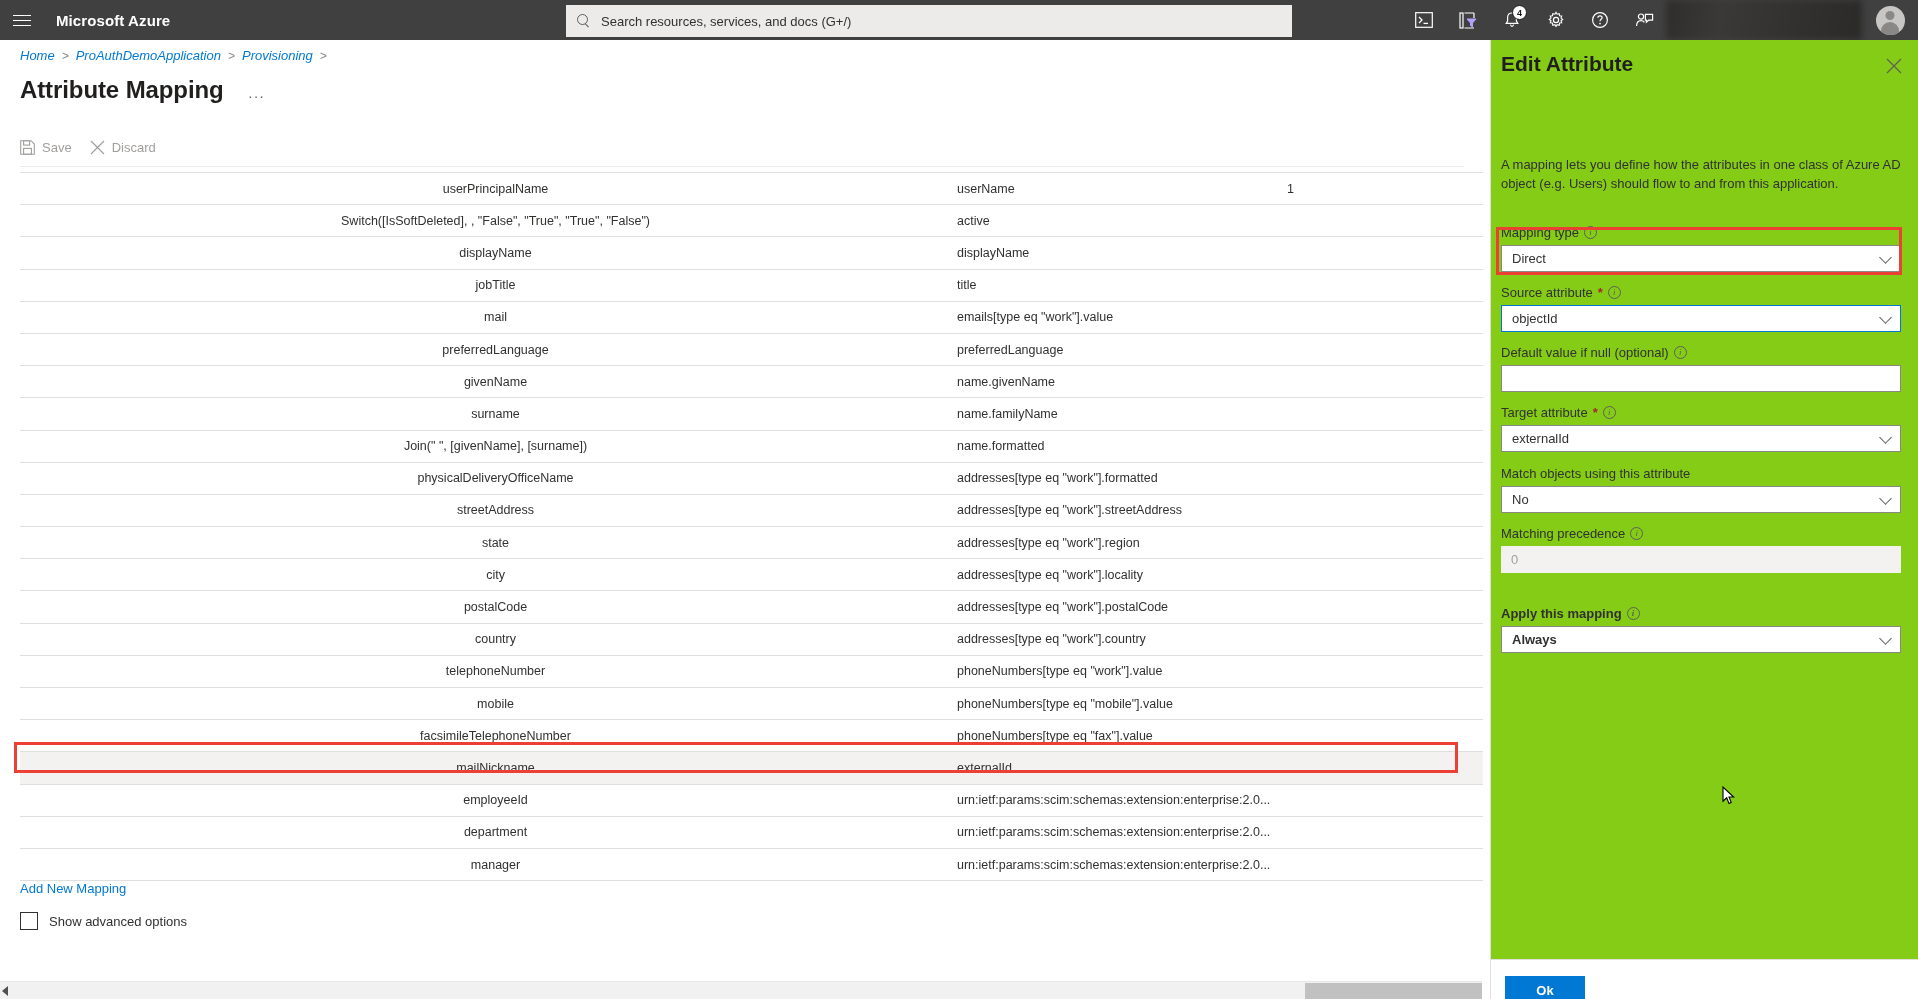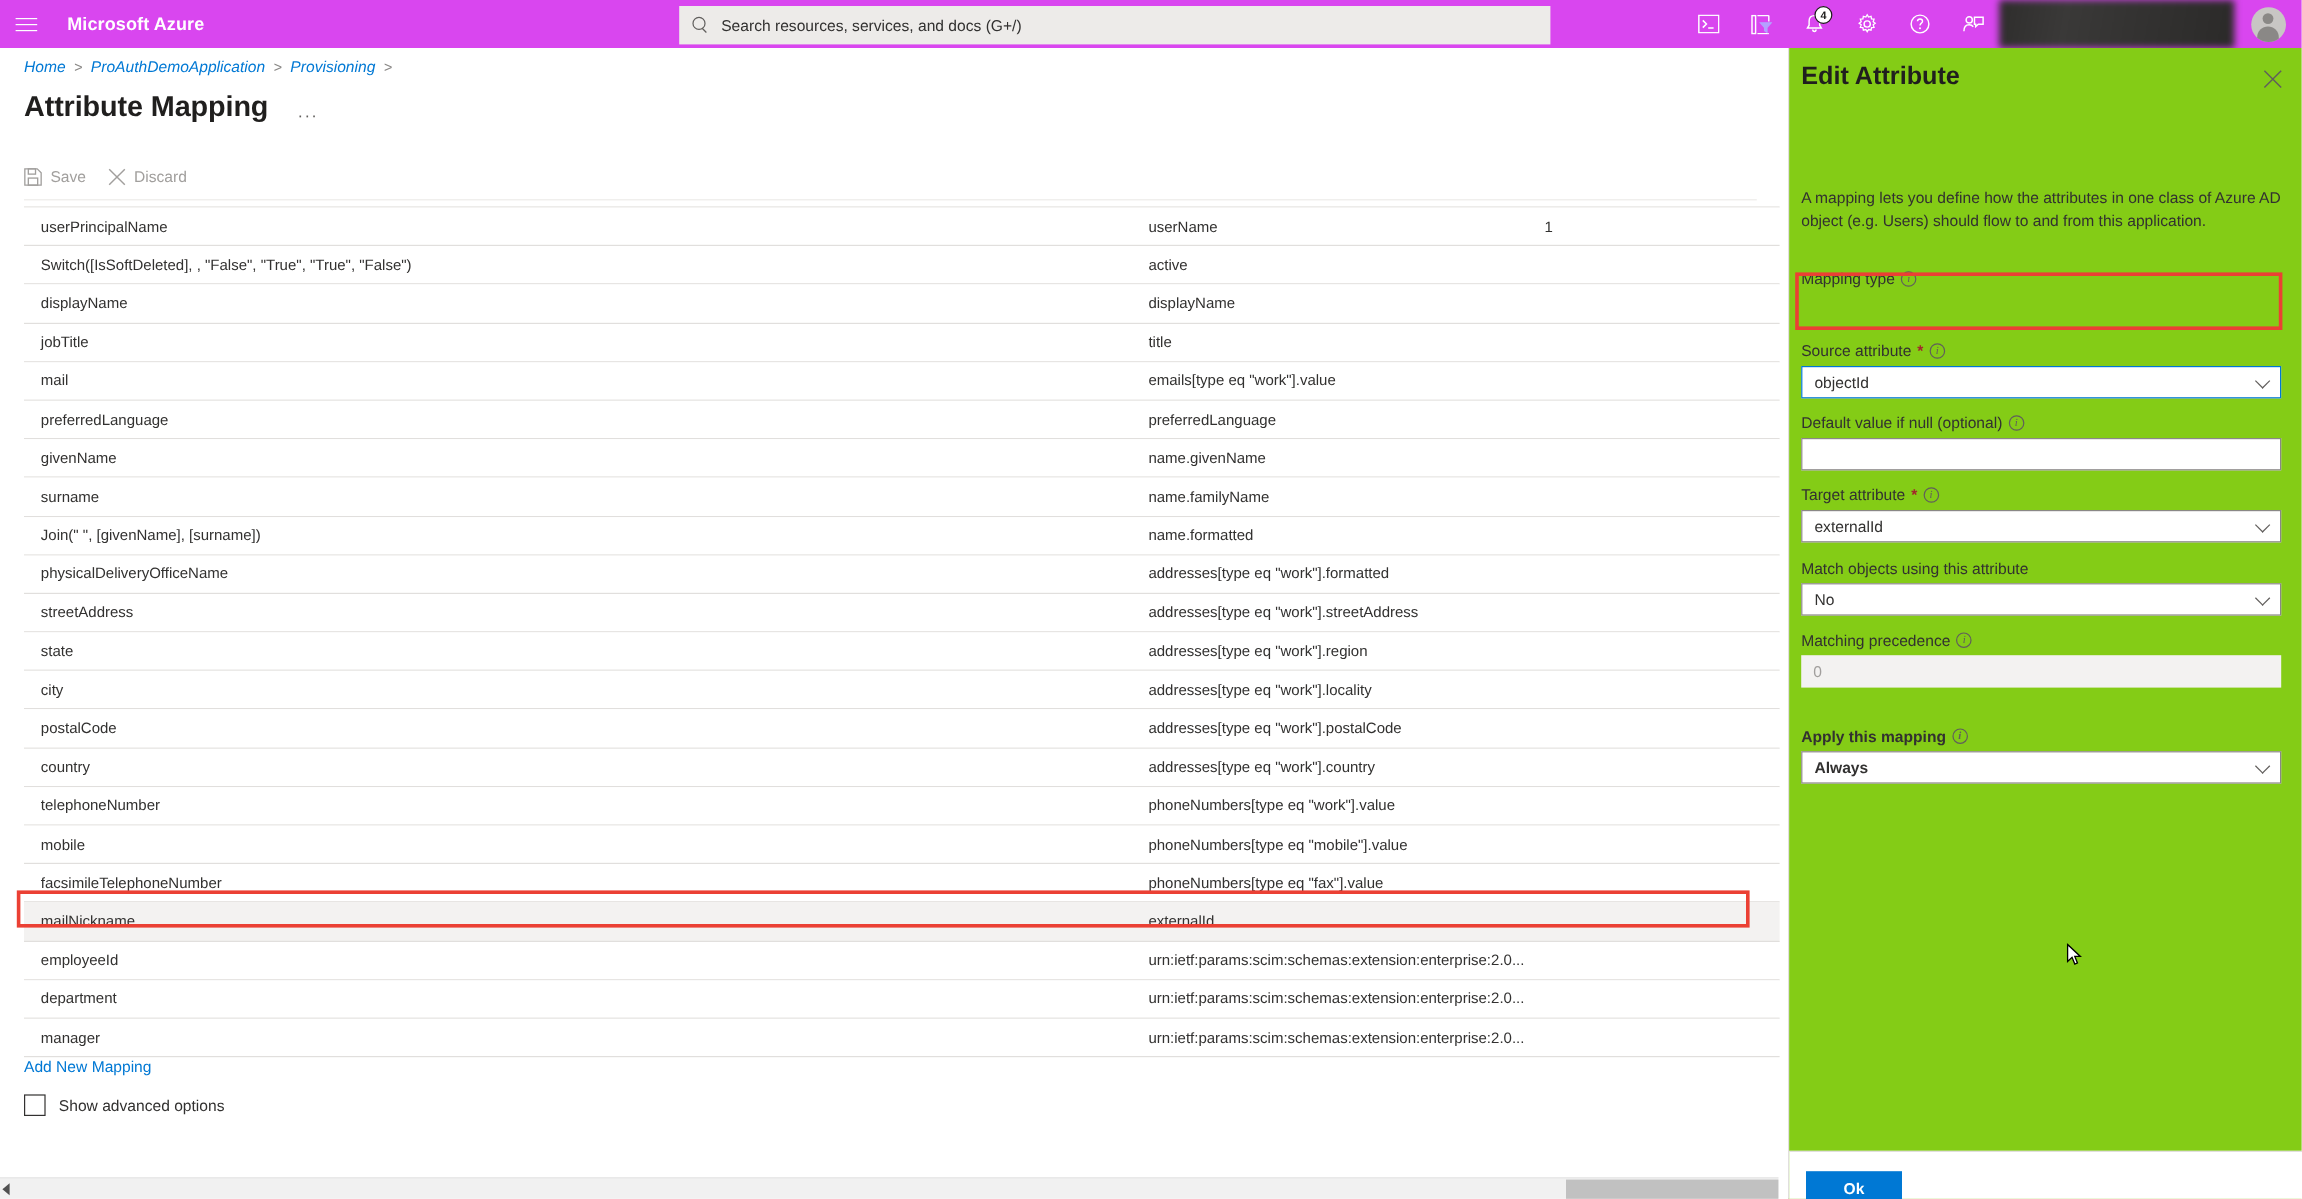--- a/index.html
+++ b/index.html
@@ -10,21 +10,21 @@
     background: #ffffff;
     font-family: "Liberation Sans", sans-serif;
     font-size: 13px;
     color: #323130;
   }
 
   
   .topbar {
     position: absolute; top: 0; left: 0;
     width: 1918px; height: 40px;
-    background: #d946ef;
+    background: #404040;
     display: flex; align-items: center;
   }
   .hamburger {
     width: 44px; height: 40px;
     display: flex; align-items: center; justify-content: center;
     cursor: pointer;
   }
   .hamburger span {
     display: block; width: 18px; height: 11px; position: relative;
   }
@@ -152,21 +152,21 @@
   }
   .trow {
     height: 32.2px;
     display: flex; align-items: center;
     border-bottom: 1px solid #e1dfdd;
     font-size: 12.5px; color: #323130;
     cursor: pointer;
     background: #ffffff;
   }
   .trow.selected { background: #f3f2f1; }
-  .tc-src { width: 937px; padding-left: 14px; overflow: hidden; white-space: nowrap; }
+  .tc-src { width: 937px; padding-left: 14px; overflow: hidden; white-space: nowrap; text-align: center; }
   .tc-tgt { width: 330px; overflow: hidden; white-space: nowrap; }
   .tc-num { width: 180px; text-align: left; }
 
   .red-box {
     position: absolute;
     border: 3px solid #eb4034;
     pointer-events: none;
   }
   #rowbox { left: 14px; top: 742px; width: 1444px; height: 31px; }
   #srcbox { left: 1496px; top: 227px; width: 406px; height: 48px; }
@@ -512,20 +512,24 @@
         <path d="M3 3 L17 17 M17 3 L3 17" stroke="#605e5c" stroke-width="1.2" fill="none"></path>
       </svg>
   </div>
   <div class="panel-desc">A mapping lets you define how the attributes in one class of Azure AD object (e.g. Users) should flow to and from this application.</div>
 
   <div class="field" style="top:185px;">
     <div class="flabel">
       <span>Mapping type</span>
       <span class="info-ico">i</span>
     </div>
+    <div class="sel">
+      <span>Direct</span>
+      <span class="chev"></span>
+    </div>
   </div>
 
   <div class="field" style="top:245px;">
     <div class="flabel">
       <span>Source attribute</span>
       <span class="req">*</span>
       <span class="info-ico">i</span>
     </div>
     <div class="sel focused">
       <span>objectId</span>

